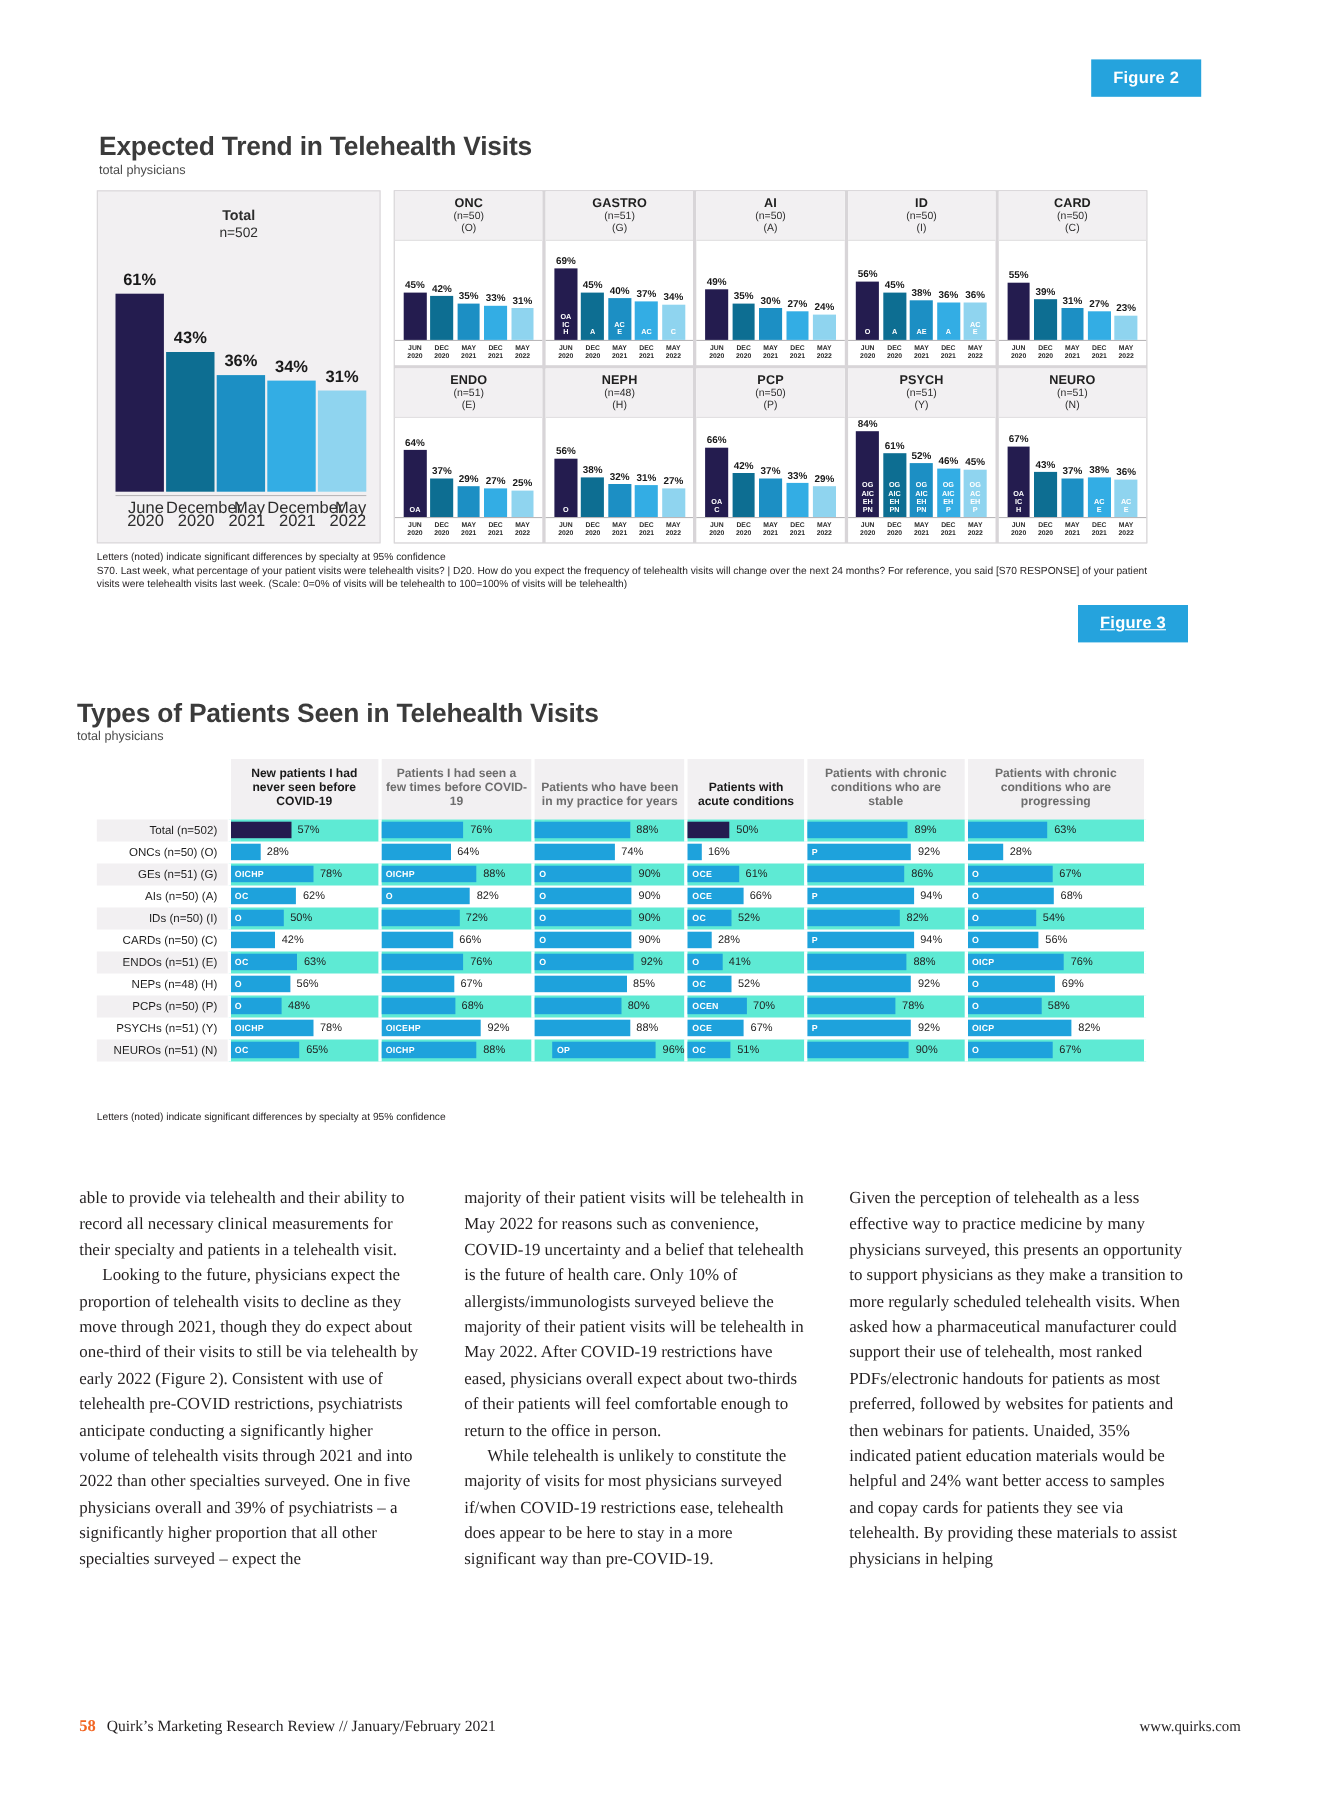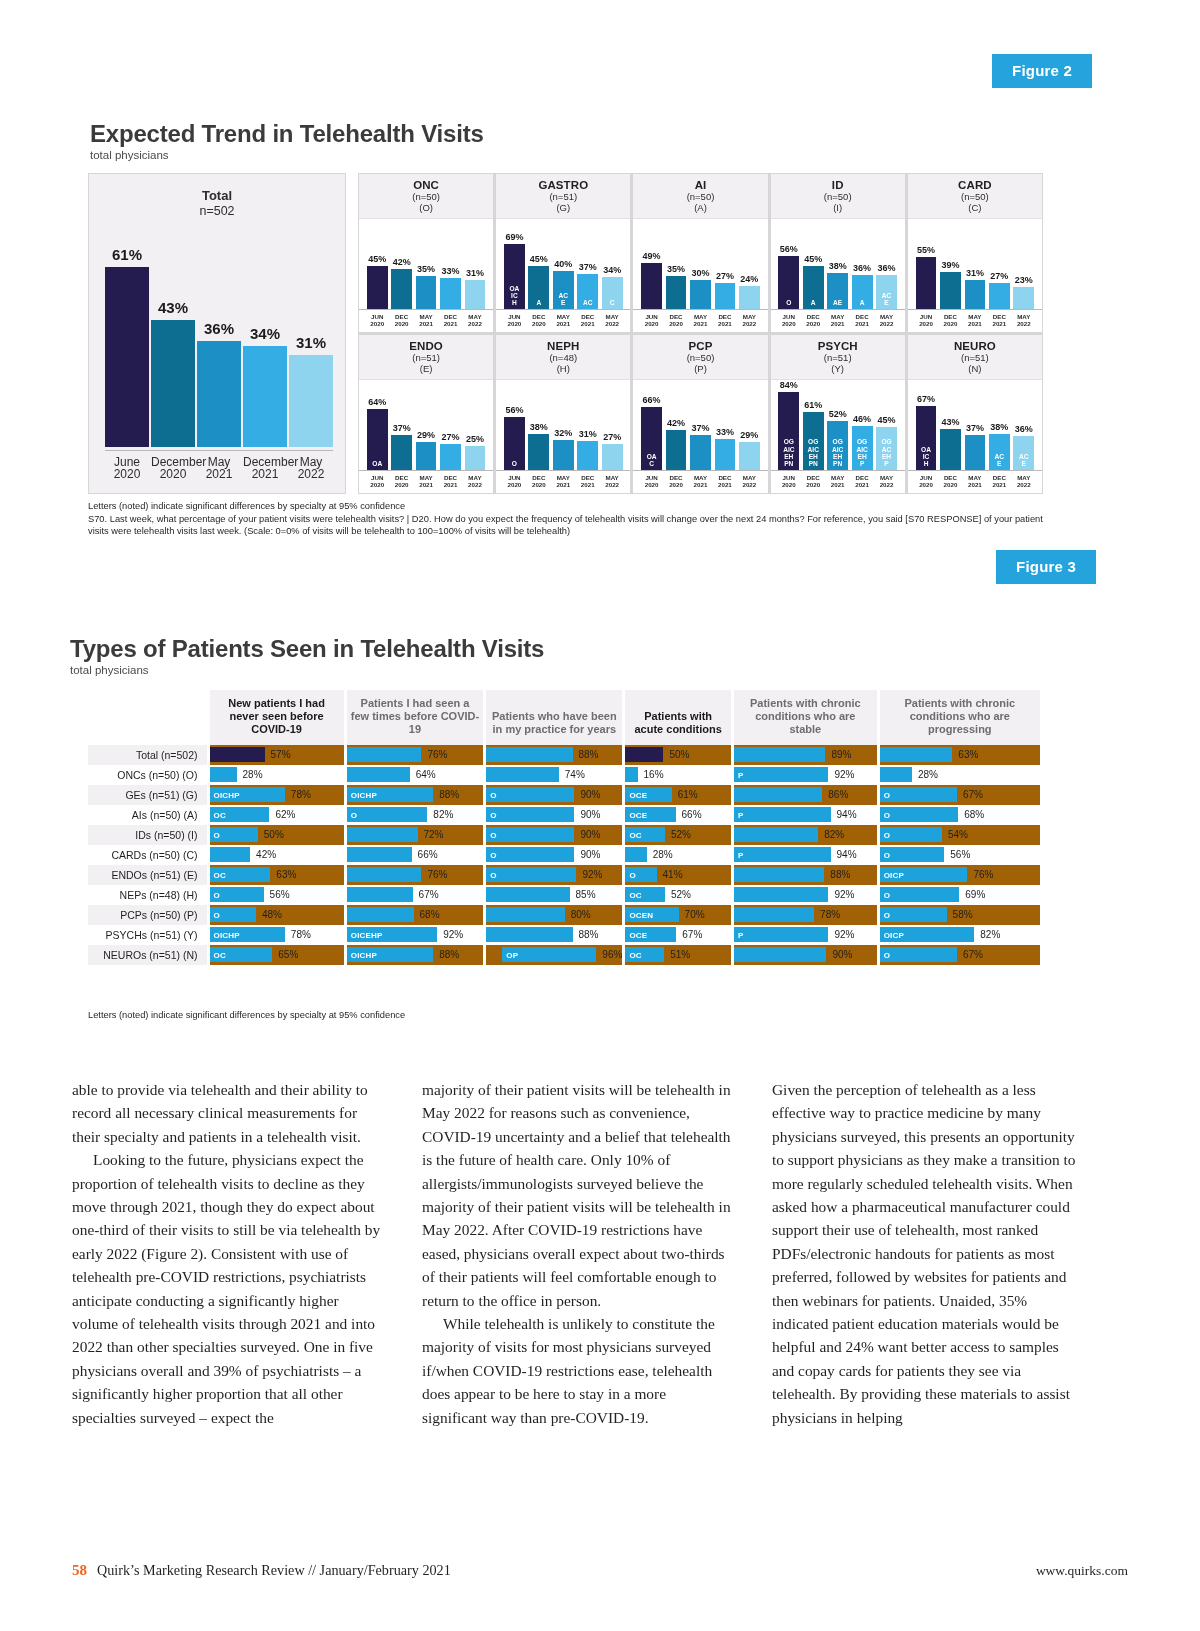--- a/index.html
+++ b/index.html
@@ -15,21 +15,21 @@
   .fig-tag {
     position: absolute;
     background: #25a3dd;
     color: #ffffff;
     font-size: 15px;
     font-weight: 600;
     padding: 8px 20px 9px 20px;
     letter-spacing: .2px;
   }
   #fig2tag { right: 108px; top: 54px; }
-  #fig3tag { right: 104px; top: 550px; }
+  #fig3tag { right: 120px; top: 550px; text-decoration: underline; }
 
   
   .fig-title {
     text-align: left;
     font-size: 24px;
     font-weight: 700;
     color: #3b3b3b;
     letter-spacing: -.2px;
   }
   .fig-sub {
@@ -66,21 +66,21 @@
     position: absolute; left: 16px; right: 12px; top: 60px; bottom: 46px;
     display: flex; align-items: flex-end; justify-content: space-between;
   }
   .tcol { width: 44px; display: flex; flex-direction: column; align-items: center; justify-content: flex-end; height: 100%; }
   .tcol .tval { font-size: 15px; font-weight: 700; color: #1a1a1a; margin-bottom: 4px; }
   .tcol .tbar { width: 100%; }
   .total-axis {
     position: absolute; left: 16px; right: 12px; bottom: 8px; height: 34px;
     display: flex; justify-content: space-between; padding-top: 5px;
   }
-  .total-axis .tick { width: 44px; text-align: center; font-size: 12px; line-height: 12px; color: #2d2d2d; }
+  .total-axis .tick { width: 44px; text-align: right; font-size: 15px; line-height: 12px; color: #2d2d2d; }
   .total-axisline { position: absolute; left: 16px; right: 12px; bottom: 42px; border-top: 1px solid #b9b7b9; }
 
   
   .spec-grid {
     flex: 1;
     display: grid;
     grid-template-columns: repeat(5, 1fr);
     grid-template-rows: 1fr 1fr;
     gap: 3px;
     background: #d8d5d8;
@@ -150,21 +150,21 @@
   .f3-head th.blank { background: #ffffff; border: none; }
 
   .f3-table td.rowlabel {
     text-align: right;
     font-size: 10.5px;
     color: #1f1f1f;
     padding-right: 9px;
     white-space: nowrap;
     background: transparent;
   }
-  .f3-table tr.alt td { background: #a16207; }
+  .f3-table tr.alt td { background: #5eead4; }
   .f3-table tr.alt td.rowlabel { background: #f2f0f2; }
 
   .f3-table td.cell {
     padding: 0;
     border-left: 3px solid #ffffff;
     border-right: 3px solid #ffffff;
     height: 20px;
     vertical-align: middle;
   }
   .barbox { position: relative; display: flex; align-items: center; height: 20px; width: 100%; }

